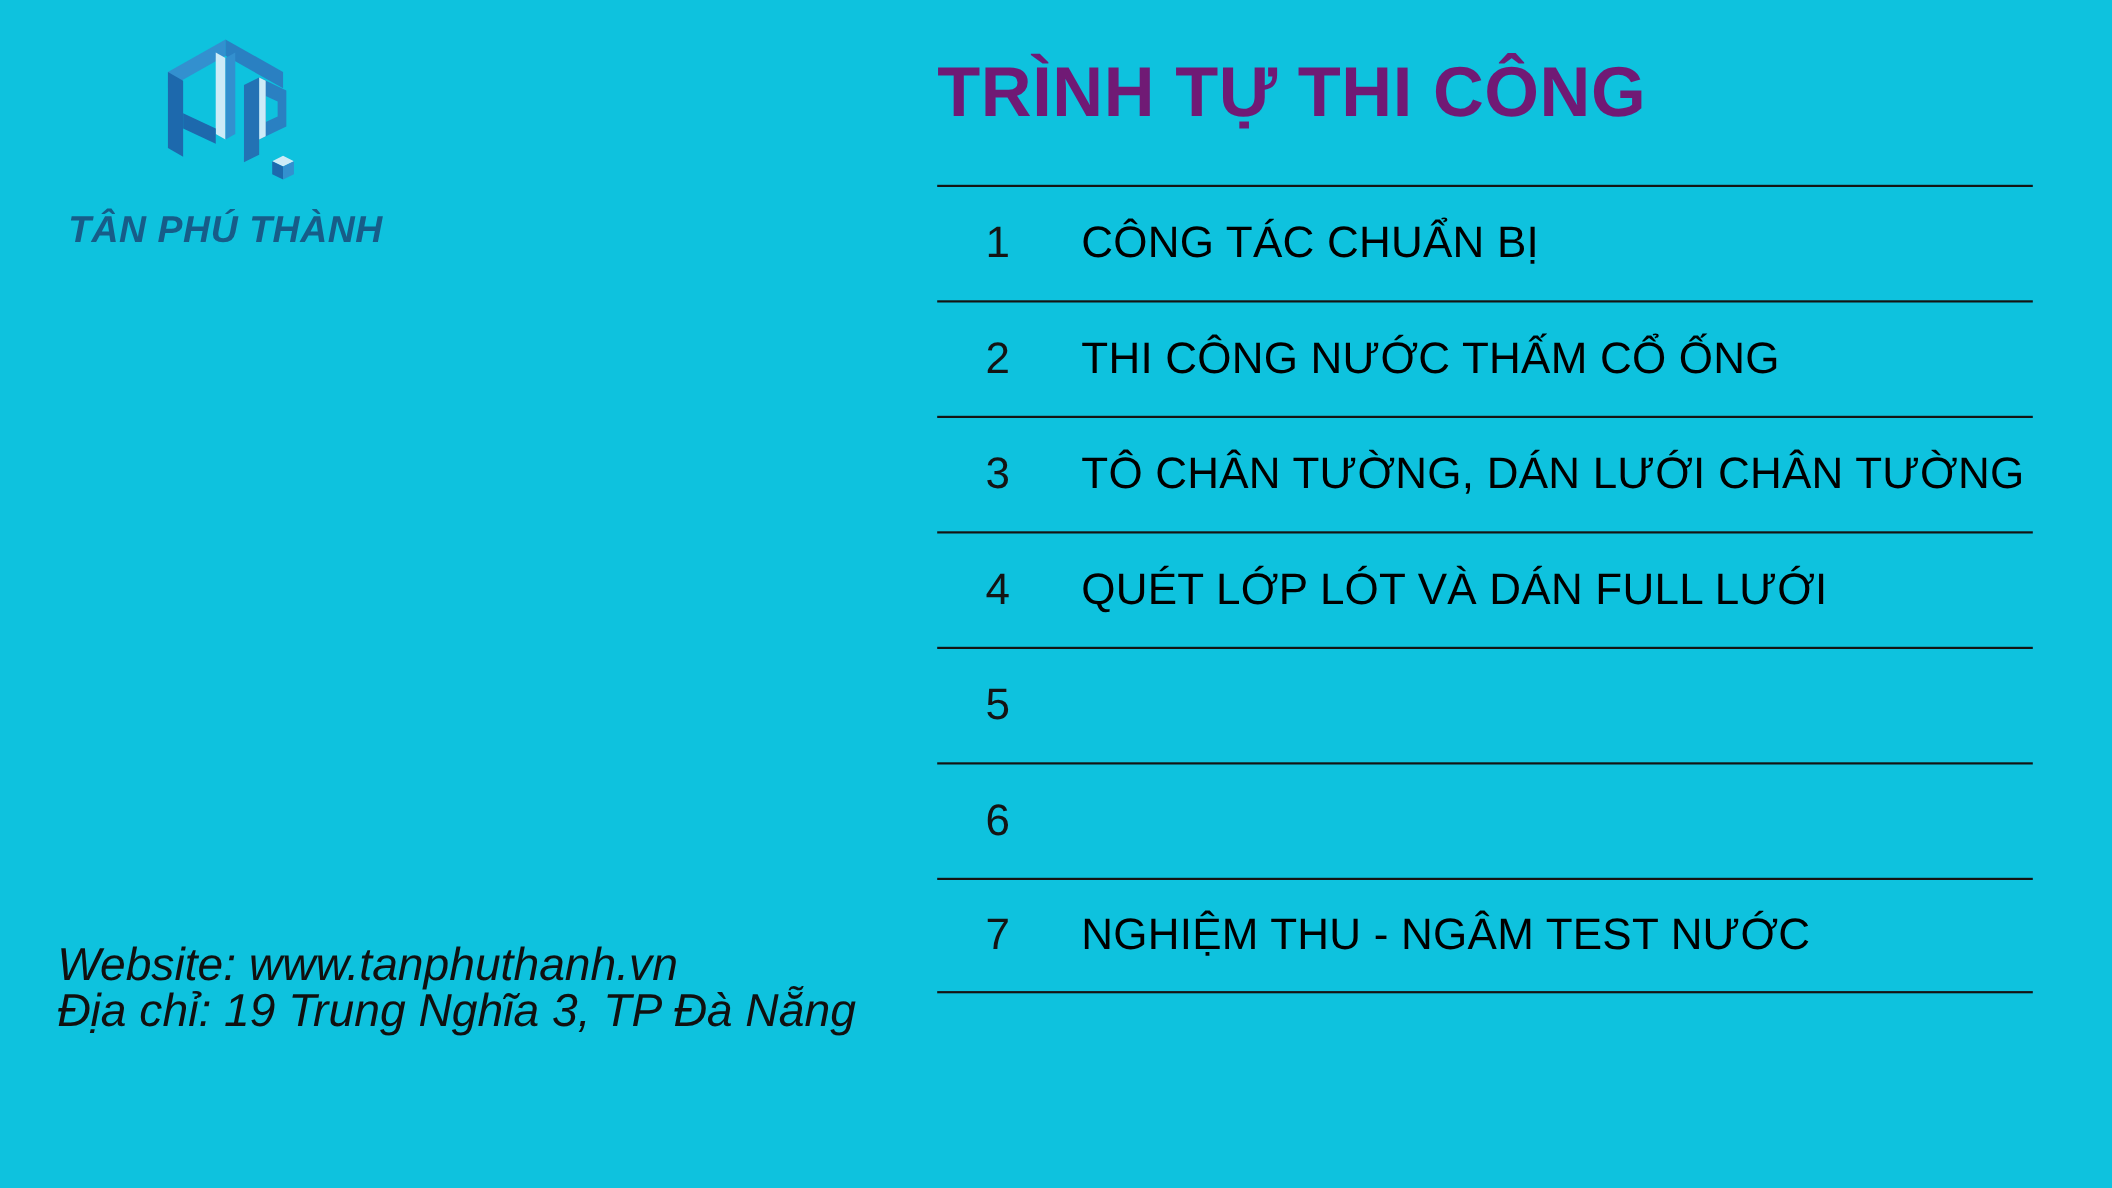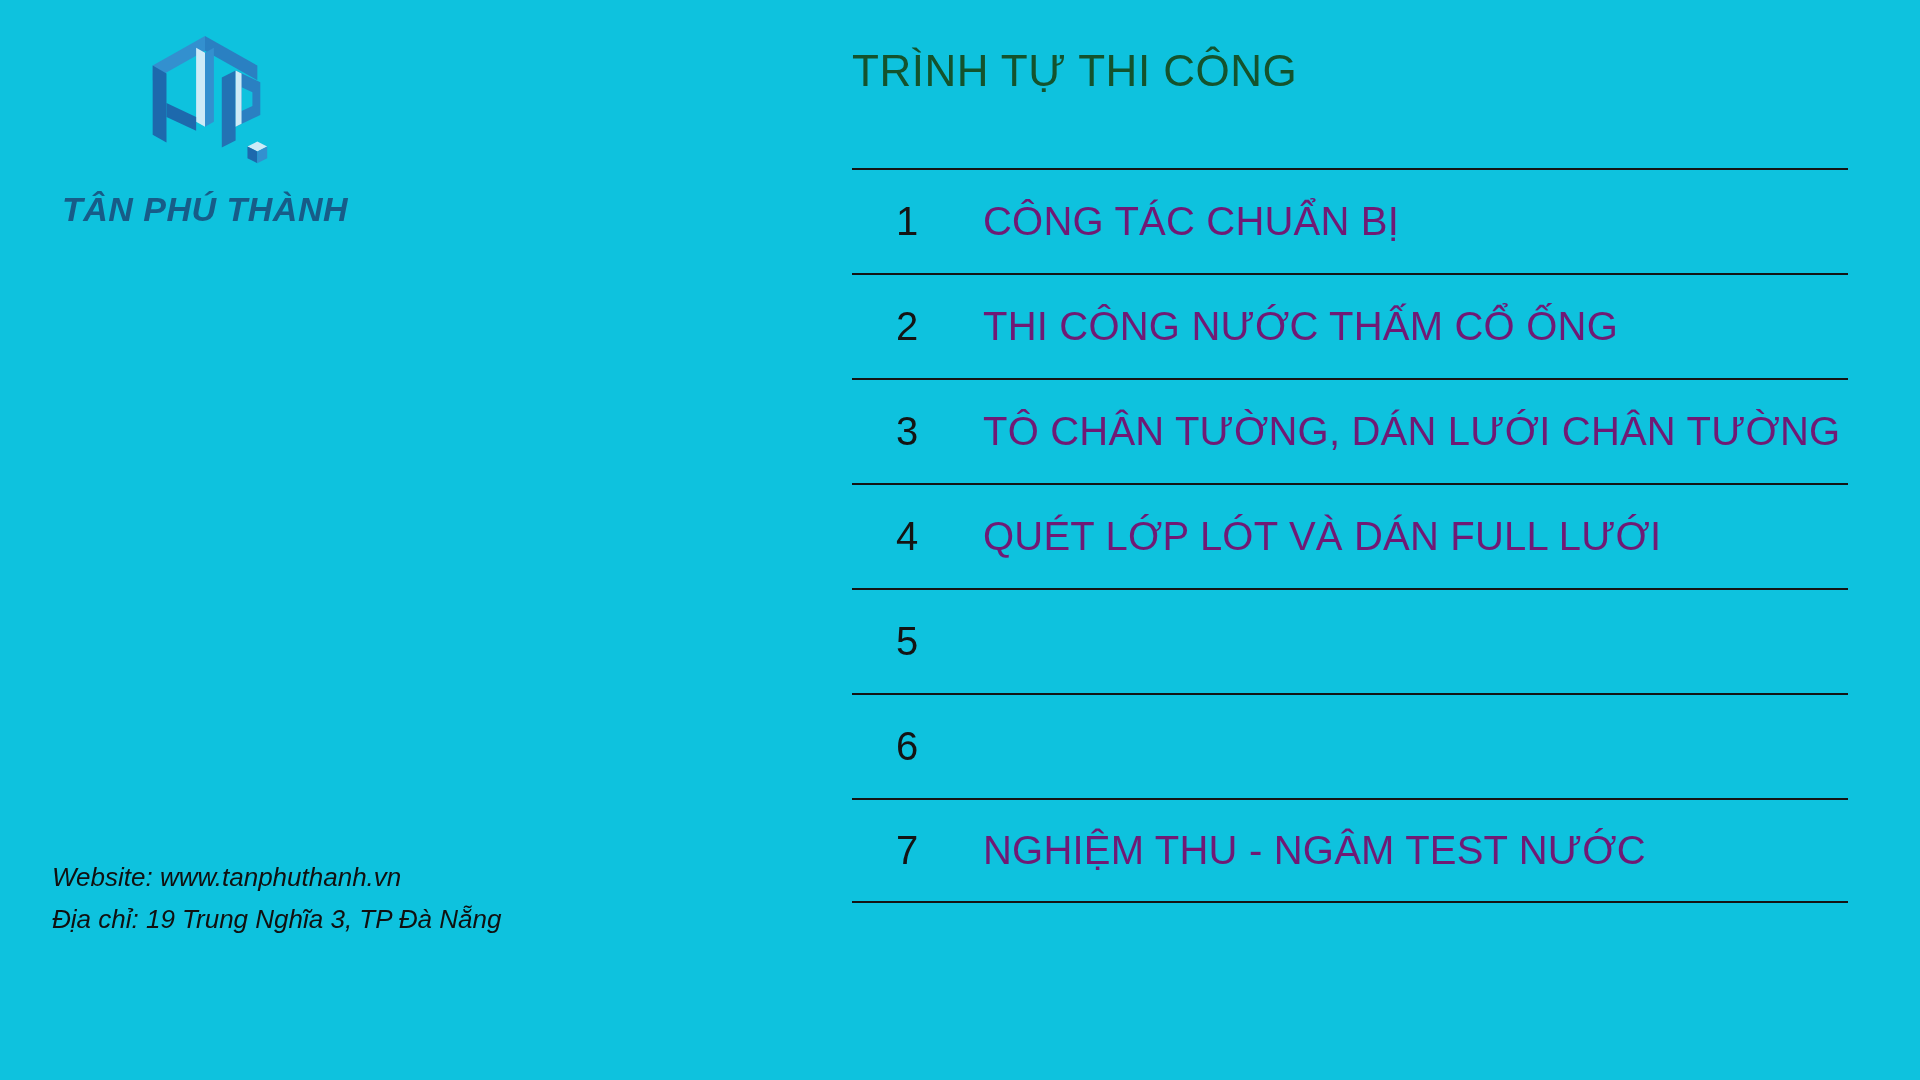--- a/index.html
+++ b/index.html
@@ -27,24 +27,24 @@
     letter-spacing: 0.5px;
     color: #175c88;
     white-space: nowrap;
     font-style: italic;
   }
 
   
   .page-title {
     position: absolute;
     left: 852px; top: 46px;
-    font-size: 44px;
-    font-weight: 400;
+    font-size: 64px;
+    font-weight: 700;
     letter-spacing: 0.5px;
-    color: #14532d;
+    color: #701a75;
     white-space: nowrap;
   }
 
   
   .seq-table {
     position: absolute;
     left: 852px; top: 168px;
     width: 996px;
   }
   .seq-row {
@@ -57,31 +57,31 @@
   .seq-num {
     width: 110px;
     text-align: center;
     font-size: 40px;
     color: #141414;
     flex: 0 0 110px;
   }
   .seq-label {
     margin-left: 21px;
     font-size: 40px;
-    color: #701a75;
+    color: #000000;
     letter-spacing: 0.2px;
     white-space: nowrap;
   }
 
   
   .contact-block {
     position: absolute;
     left: 52px; top: 856px;
     font-style: italic;
-    font-size: 26px;
+    font-size: 42px;
     line-height: 42px;
     color: #101010;
   }
   .contact-line { display: block; white-space: nowrap; }
 </style>
 </head>
 <body>
 
 <div class="logo-block">
   <svg class="logo-mark" width="150" height="158" viewBox="0 0 150 160" aria-hidden="true">

